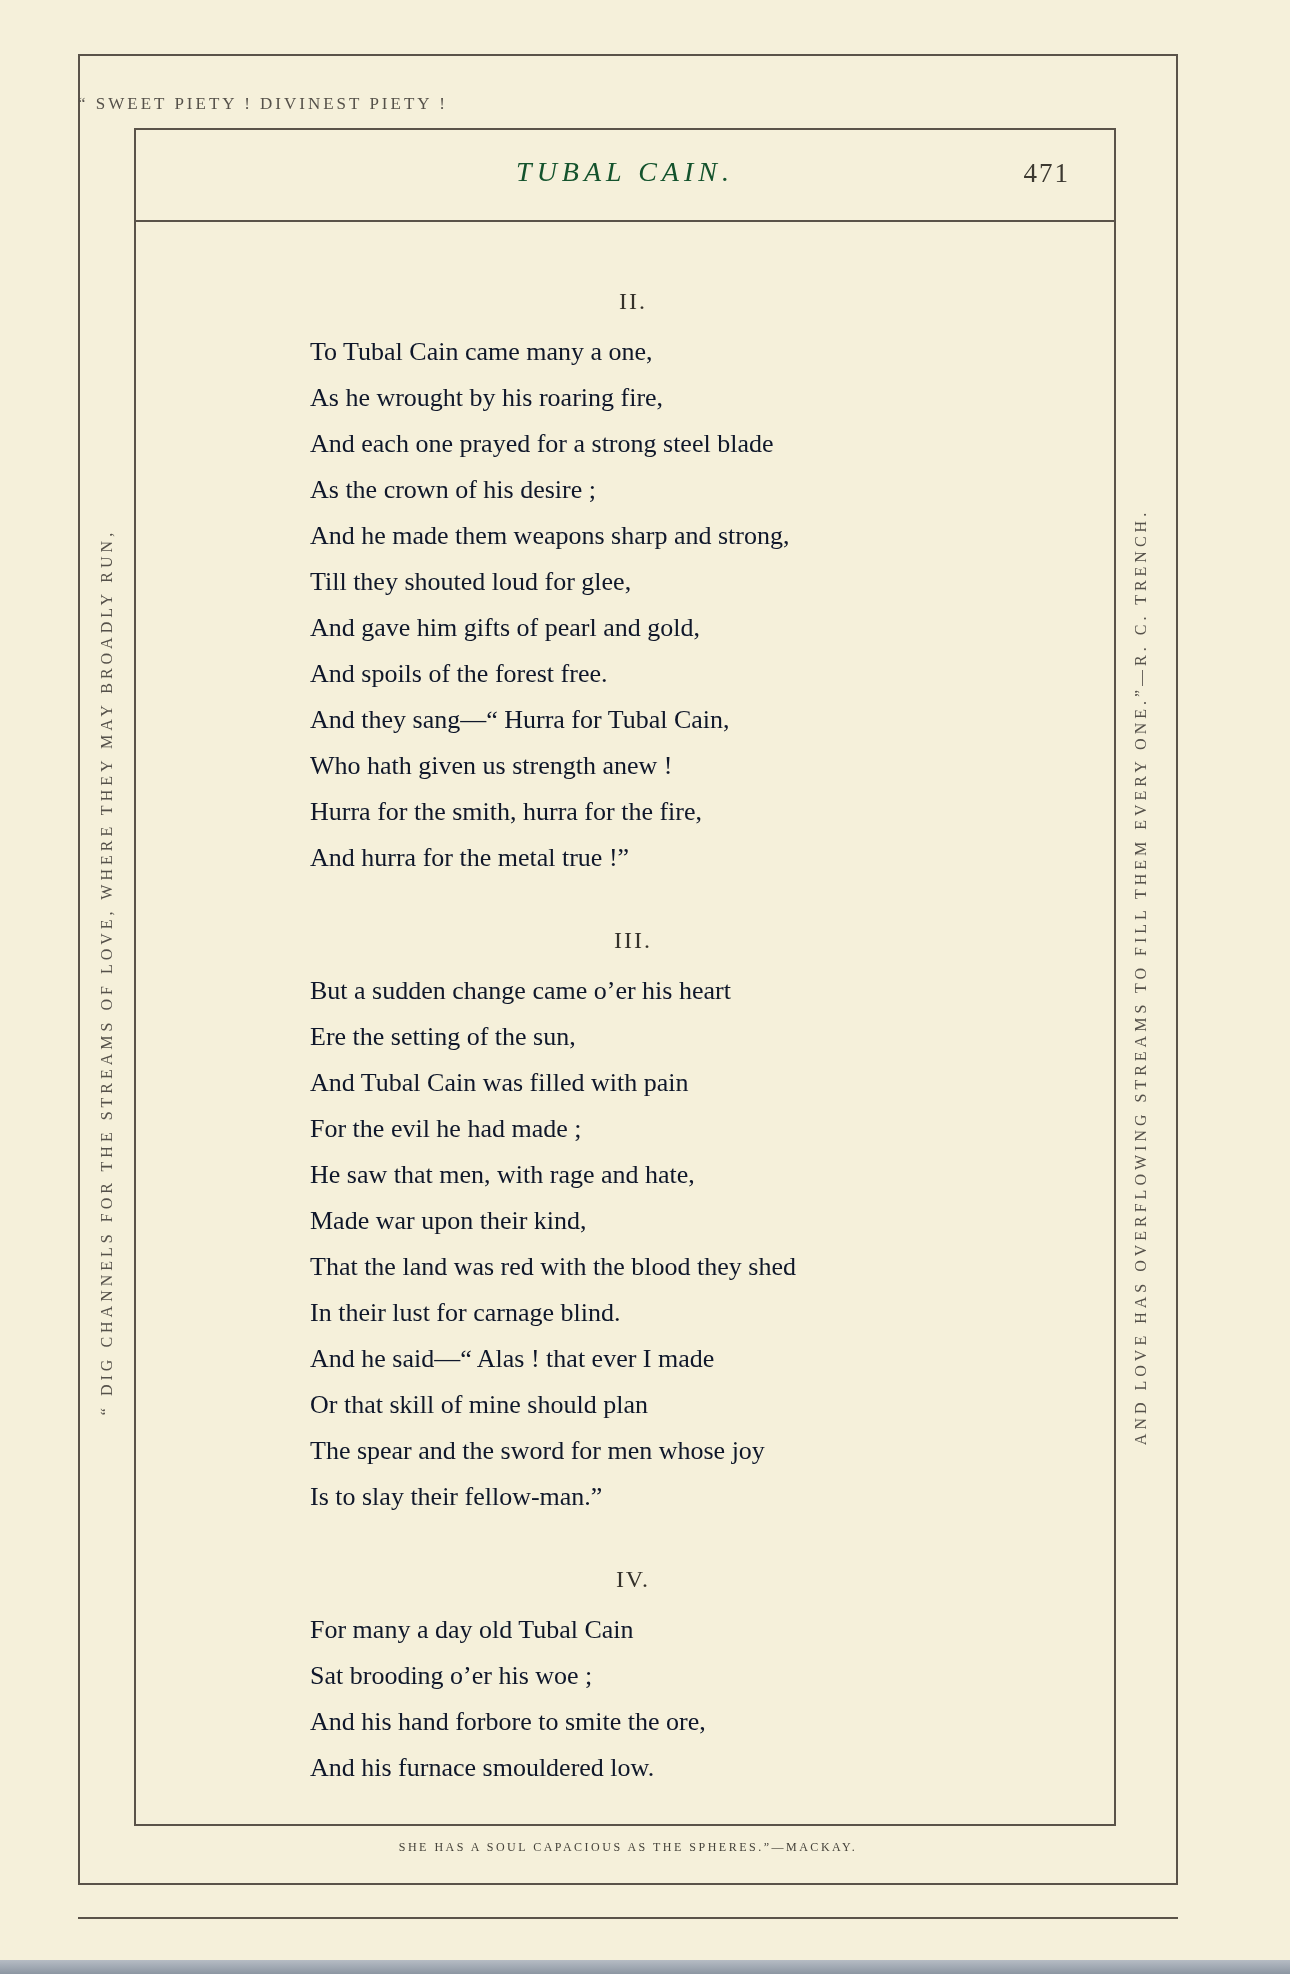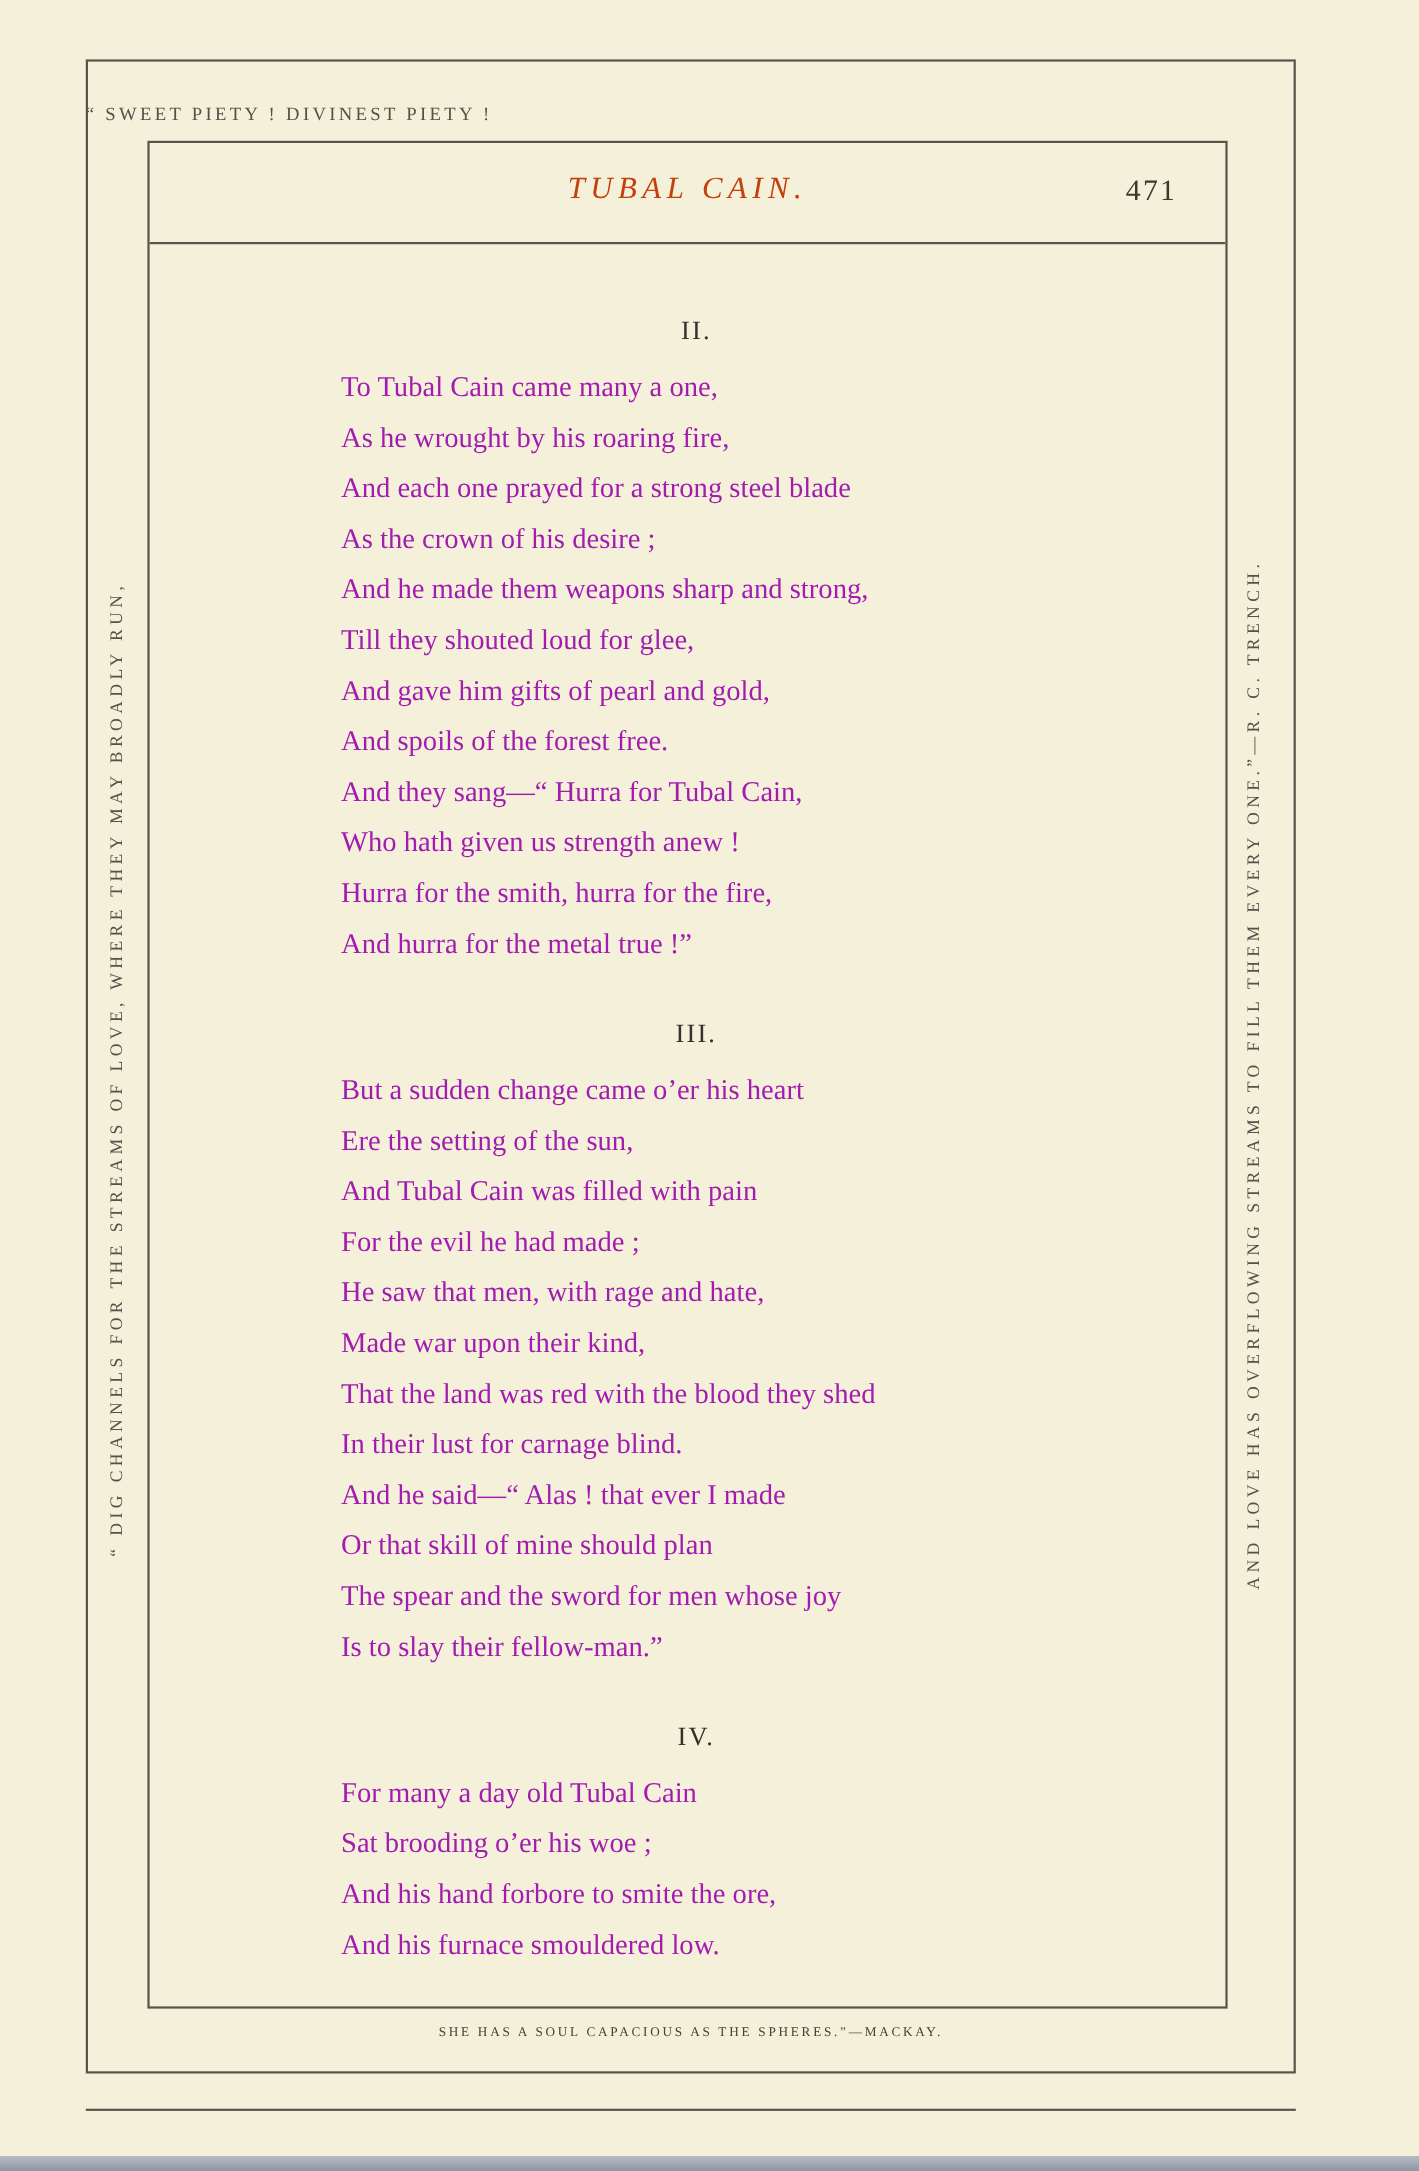--- a/index.html
+++ b/index.html
@@ -46,21 +46,21 @@
   }
   .title-row{
     position:relative;height:90px;
     border-bottom:2px solid var(--frame);
   }
   .page-title{
     position:absolute;left:0;right:0;top:26px;
     text-align:center;
     font-style:italic;
     font-size:28px;letter-spacing:5px;
-    color:#c2410c;
+    color:#14532d;
   }
   .page-number{
     position:absolute;right:44px;top:28px;
     font-size:27px;letter-spacing:2px;
     color:#3c3931;
   }
 
   
   .poem{position:relative;}
   .stanza-number{
@@ -68,21 +68,21 @@
     font-size:24px;letter-spacing:2px;
     margin:46px 0 14px 0;
     color:#34312a;
     padding-left:16px;
   }
   .stanza:first-child .stanza-number{margin-top:66px;}
   .line{
     margin-left:174px;
     font-size:26px;line-height:46px;
     white-space:nowrap;
-    color:#a21caf;
+    color:#0f172a;
   }
   .line.indent{}
 
   
   .vnote{
     position:absolute;
     height:20px;line-height:20px;
     text-align:center;
     white-space:nowrap;
     transform:rotate(-90deg);

